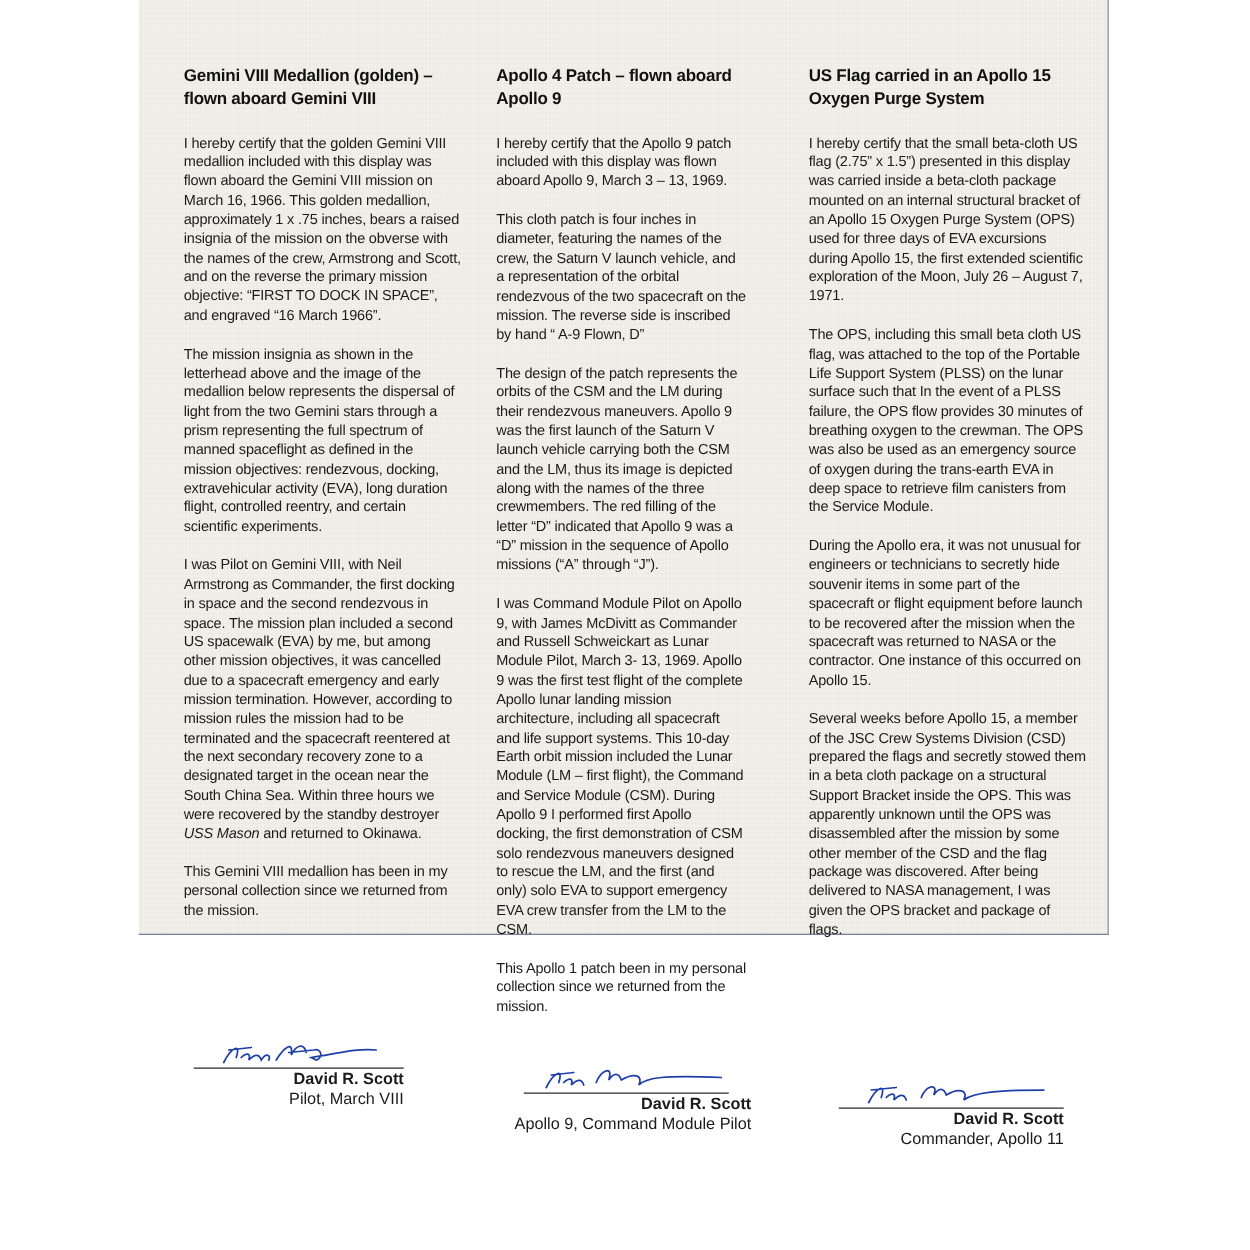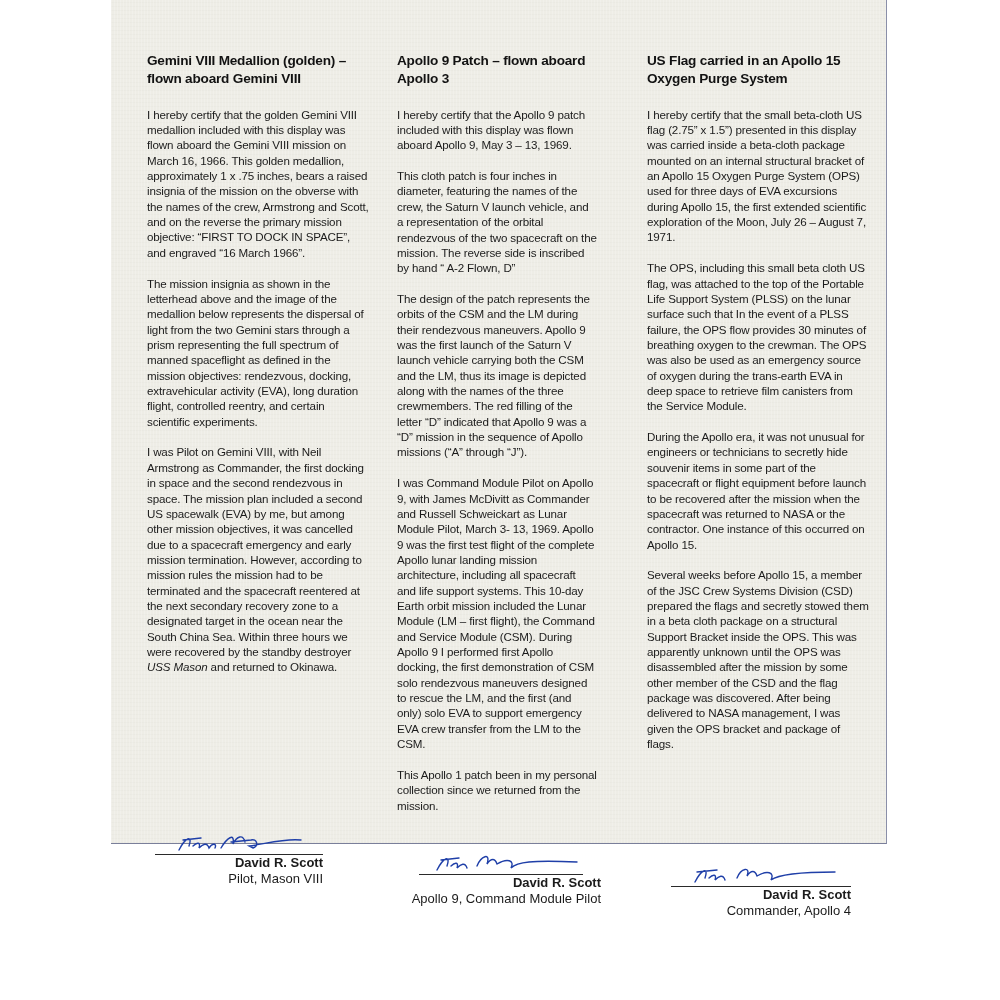--- a/index.html
+++ b/index.html
@@ -8,21 +8,21 @@
       width: 1000px;
       height: 1000px;
       background: #ffffff;
       overflow: hidden;
     }
     .sheet {
       position: absolute;
       left: 111px;
       top: 0;
       width: 776px;
-      height: 844px;
+      height: 748px;
       background: #eeede6;
       background-image:
         repeating-linear-gradient(90deg, rgba(255,255,255,0.18) 0 1px, transparent 1px 3px),
         repeating-linear-gradient(0deg, rgba(0,0,0,0.015) 0 1px, transparent 1px 4px);
       border-right: 1px solid #8a8fa8;
       border-bottom: 1px solid #7a7f9a;
       box-sizing: border-box;
     }
     .col {
       position: absolute;
@@ -72,36 +72,37 @@
 </head>
 <body>
 
 <div class="sheet">
 
   <div class="col c1">
     <div class="title">Gemini VIII Medallion (golden) – flown aboard Gemini VIII</div>
     <p class="para">I hereby certify that the golden Gemini VIII medallion included with this display was flown aboard the Gemini VIII mission on March 16, 1966.  This golden medallion, approximately 1 x .75 inches, bears a raised insignia of the mission on the obverse with the names of the crew, Armstrong and Scott, and on the reverse the primary mission objective: “FIRST TO DOCK IN SPACE”, and engraved “16 March 1966”.</p>
     <p class="para">The mission insignia as shown in the letterhead above and the image of the medallion below represents the dispersal of light from the two Gemini stars through a prism representing the full spectrum of manned spaceflight as defined in the mission objectives: rendezvous, docking, extravehicular activity (EVA), long duration flight, controlled reentry, and certain scientific experiments.</p>
     <p class="para"><span>I was Pilot on Gemini VIII, with Neil Armstrong as Commander, the first docking in space and the second rendezvous in space.  The mission plan included a second US spacewalk (EVA) by me, but among other mission objectives, it was cancelled due to a spacecraft emergency and early mission termination.  However, according to mission rules the mission had to be terminated and the spacecraft reentered at the next secondary recovery zone to a designated target in the ocean near the South China Sea.  Within three hours we were recovered by the standby destroyer</span> <em>USS Mason</em><span> and returned to Okinawa.</span></p>
+    <p class="para">This Gemini VIII medallion has been in my personal collection since we returned from the mission.</p>
   </div>
 
   <div class="sig-block" style="left:44px; top:832px; width:168px;">
     <div class="sig-line">
       <svg width="130" height="28" viewBox="0 0 130 28">
         <path d="M4 22 C10 10, 18 6, 14 18 M8 12 L26 10 M18 18 C22 14, 26 14, 24 20 C28 16, 32 14, 34 20 C38 14, 42 16, 40 20 M46 20 C52 10, 60 4, 58 16 C62 8, 68 6, 70 14 M56 14 L76 12 C82 10, 84 18, 78 20 L74 18 C90 16, 110 10, 126 12" fill="none" stroke="#1f3fa8" stroke-width="1.4" stroke-linecap="round"></path>
       </svg>
     </div>
     <div class="signer-name">David R. Scott</div>
-    <div>Pilot, Mason VIII</div>
+    <div>Pilot, March VIII</div>
   </div>
 
   <div class="col c2">
-    <div class="title">Apollo 9 Patch – flown aboard Apollo 3</div>
-    <p class="para">I hereby certify that the Apollo 9 patch included with this display was flown aboard Apollo 9, May 3 – 13, 1969.</p>
-    <p class="para">This cloth patch is four inches in diameter, featuring the names of the crew, the Saturn V launch vehicle, and a representation of the orbital rendezvous of the two spacecraft on the mission.  The reverse side is inscribed by hand “ A-2 Flown, D”</p>
+    <div class="title">Apollo 4 Patch – flown aboard Apollo 9</div>
+    <p class="para">I hereby certify that the Apollo 9 patch included with this display was flown aboard Apollo 9, March 3 – 13, 1969.</p>
+    <p class="para">This cloth patch is four inches in diameter, featuring the names of the crew, the Saturn V launch vehicle, and a representation of the orbital rendezvous of the two spacecraft on the mission.  The reverse side is inscribed by hand “ A-9 Flown, D”</p>
     <p class="para">The design of the patch represents the orbits of the CSM and the LM during their rendezvous maneuvers.  Apollo 9 was the first launch of the Saturn V launch vehicle carrying both the CSM and the LM, thus its image is depicted along with the names of the three crewmembers.  The red filling of the letter “D” indicated that Apollo 9 was a “D” mission in the sequence of Apollo missions (“A” through “J”).</p>
     <p class="para">I was Command Module Pilot on Apollo 9, with James McDivitt as Commander and Russell Schweickart as Lunar Module Pilot, March 3- 13, 1969.  Apollo 9 was the first test flight of the complete Apollo lunar landing mission architecture, including all spacecraft and life support systems.  This 10-day Earth orbit mission included the Lunar Module (LM – first flight), the Command and Service Module (CSM). During Apollo 9 I performed first Apollo docking, the first demonstration of CSM solo rendezvous maneuvers designed to rescue the LM, and the first (and only) solo EVA to support emergency EVA crew transfer from the LM to the CSM.</p>
     <p class="para">This Apollo 1 patch been in my personal collection since we returned from the mission.</p>
   </div>
 
   <div class="sig-block" style="left:290px; top:852px; width:200px;">
     <div class="sig-line" style="margin: 0 18px;">
       <svg width="150" height="28" viewBox="0 0 150 28" style="left:12px;">
         <path d="M6 22 C12 10, 20 6, 16 18 M10 12 L28 10 M20 18 C24 14, 28 14, 26 20 C30 16, 34 14, 36 20 M46 18 C50 8, 60 4, 56 16 C60 10, 64 10, 66 16 M66 16 C76 10, 84 12, 80 20 C86 14, 100 12, 146 14" fill="none" stroke="#1f3fa8" stroke-width="1.4" stroke-linecap="round"></path>
       </svg>
@@ -118,16 +119,16 @@
     <p class="para">Several weeks before Apollo 15, a member of the JSC Crew Systems Division (CSD) prepared the flags and secretly stowed them in a beta cloth package on a structural Support Bracket inside the OPS.  This was apparently unknown until the OPS was disassembled after the mission by some other member of the CSD and the flag package was discovered.  After being delivered to NASA management, I was given the OPS bracket and package of flags.</p>
   </div>
 
   <div class="sig-block" style="left:560px; top:868px; width:180px;">
     <div class="sig-line" style="height:18px;">
       <svg width="150" height="26" viewBox="0 0 150 26" style="left:18px; top:-6px;">
         <path d="M6 20 C12 8, 20 4, 16 16 M8 10 L28 8 M20 16 C24 12, 28 12, 26 18 C30 14, 34 12, 36 18 M48 16 C52 6, 62 4, 58 14 C62 8, 66 8, 68 14 M68 14 C78 8, 86 10, 82 18 C90 12, 110 10, 146 10" fill="none" stroke="#1f3fa8" stroke-width="1.4" stroke-linecap="round"></path>
       </svg>
     </div>
     <div class="signer-name">David R. Scott</div>
-    <div>Commander, Apollo 4</div>
+    <div>Commander, Apollo 11</div>
   </div>
 
 </div>
 
 </body></html>

